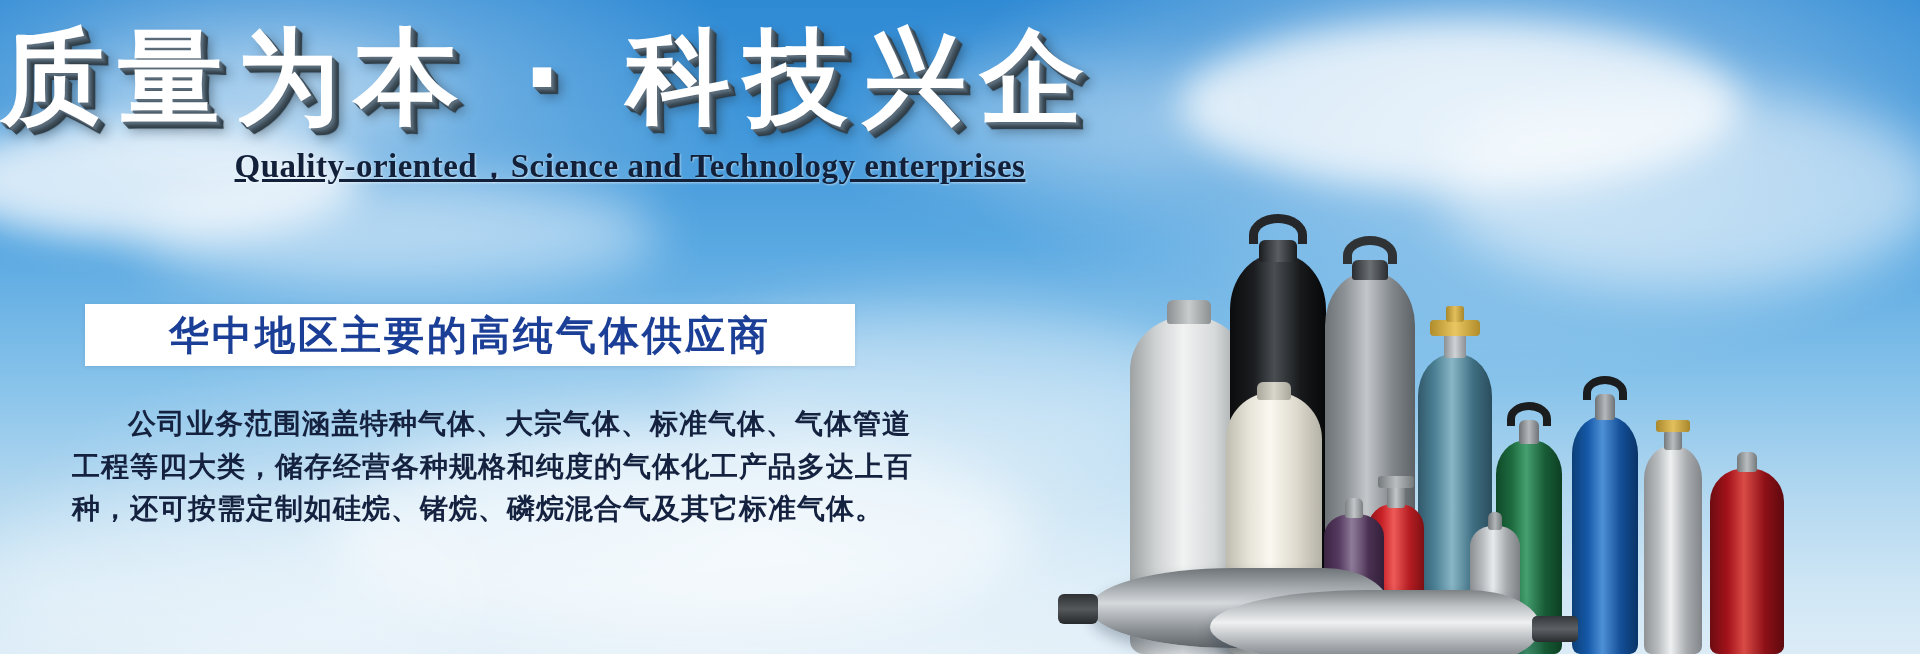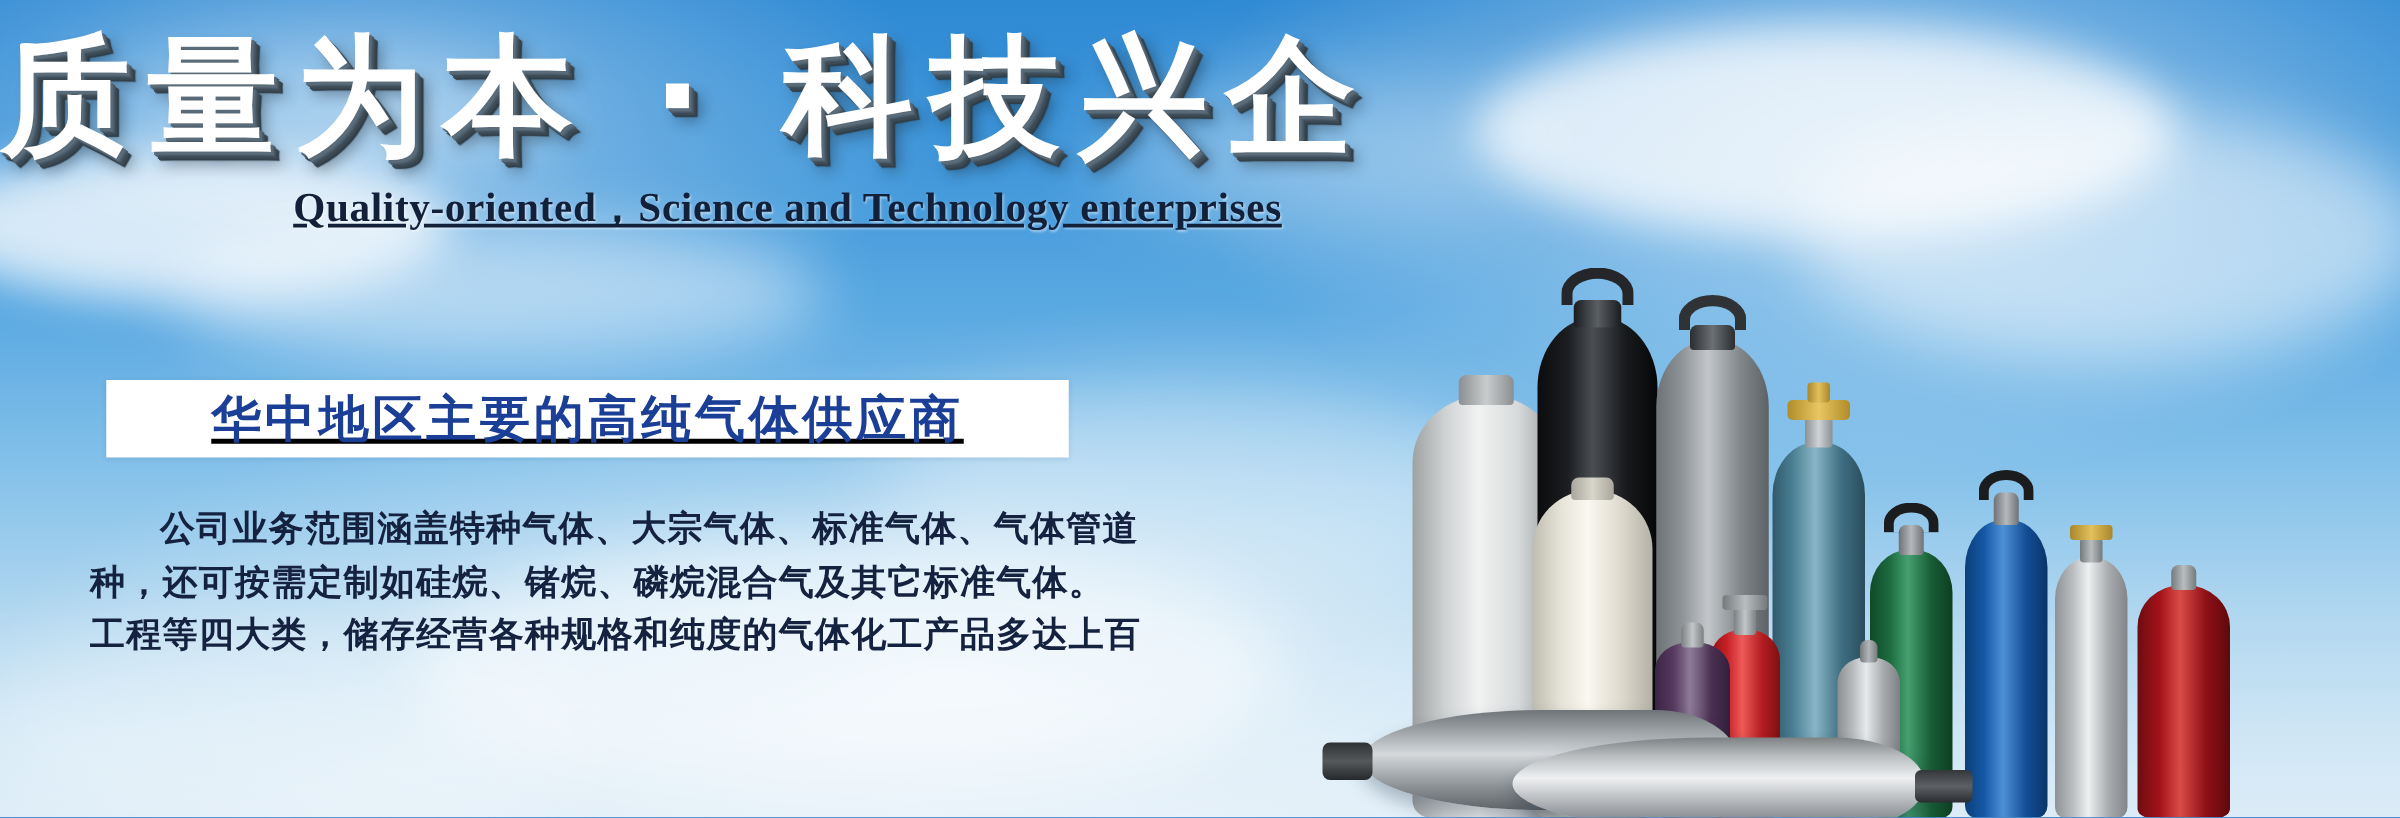--- a/index.html
+++ b/index.html
@@ -41,21 +41,20 @@
     white-space:nowrap;
     text-shadow:1px 1px 2px rgba(255,255,255,0.5);
     text-decoration:underline;
   }
 
   .whitebox {
     position:absolute; left:85px; top:304px; width:770px; height:62px;
     background:#ffffff;
     display:flex; align-items:center; justify-content:center;
     box-shadow:0 1px 4px rgba(0,40,80,0.12);
-    text-decoration:underline;
   }
   .whitebox-text {
     font-family:"DejaVu Sans", sans-serif;
     font-size:40px; font-weight:700; color:#1b3f96; letter-spacing:3px;
     white-space:nowrap;
   }
 
   .para {
     position:absolute; left:60px; top:403px; width:820px;
     font-family:"Liberation Serif", serif;
@@ -109,22 +108,22 @@
     <div class="headline">质量为本 · 科技兴企</div>
   </div>
   <div class="subhead">Quality-oriented，Science and Technology enterprises</div>
 
   <div class="whitebox">
     <span class="whitebox-text">华中地区主要的高纯气体供应商</span>
   </div>
 
   <div class="para">
     <div class="line first">公司业务范围涵盖特种气体、大宗气体、标准气体、气体管道</div>
+    <div class="line">工程等四大类，储存经营各种规格和纯度的气体化工产品多达上百</div>
     <div class="line">种，还可按需定制如硅烷、锗烷、磷烷混合气及其它标准气体。</div>
-    <div class="line">工程等四大类，储存经营各种规格和纯度的气体化工产品多达上百</div>
   </div>
 
   <div id="cluster">
 
     <div class="cyl" style="left:-20px; width:118px; height:338px;">
       <div class="shadow-floor"></div>
       <div class="body" style="height:338px; background:linear-gradient(90deg,#9ea2a3 0%,#cfd2d3 22%,#f1f2f2 45%,#d6d9da 72%,#8f9395 100%); border-radius:50% 50% 12% 12% / 16% 16% 4% 4%;"></div>
       <div class="cap" style="bottom:330px; width:44px; height:24px; background:linear-gradient(90deg,#8b8f91,#c9cccd,#8b8f91);"></div>
     </div>
 

